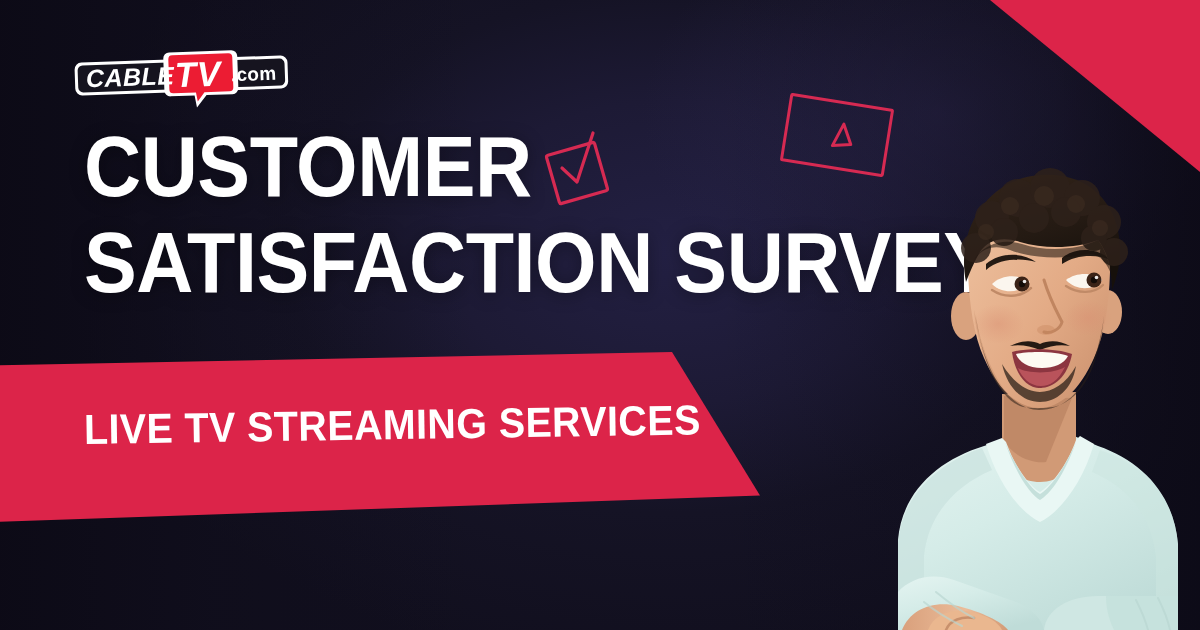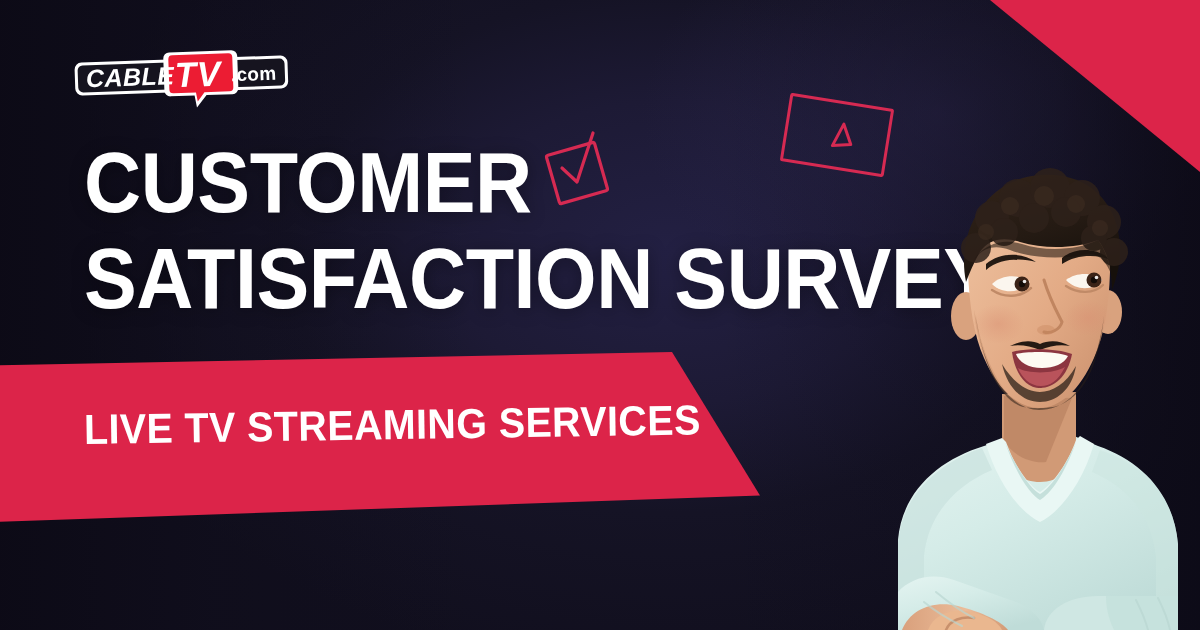--- a/index.html
+++ b/index.html
@@ -22,21 +22,21 @@
   
   .corner-wedge{position:absolute;top:0;right:0;width:210px;height:172px;
     background:#dc2449;
     clip-path:polygon(100% 0, 100% 100%, 0 0);}
 
   
   .logo{position:absolute;left:74px;top:50px;width:215px;height:58px;}
   .logo svg{display:block;}
 
   
-  .headline{position:absolute;left:84px;top:140px;width:900px;z-index:6;}
+  .headline{position:absolute;left:84px;top:124px;width:900px;z-index:6;}
   .headline .line{
     display:block;
     color:#ffffff;
     font-family:"Liberation Sans Narrow","Liberation Sans",sans-serif;
     font-weight:700;
     font-size:86px;
     line-height:0.98;
     letter-spacing:-0.5px;
     transform:scaleX(0.92);
     transform-origin:left center;

